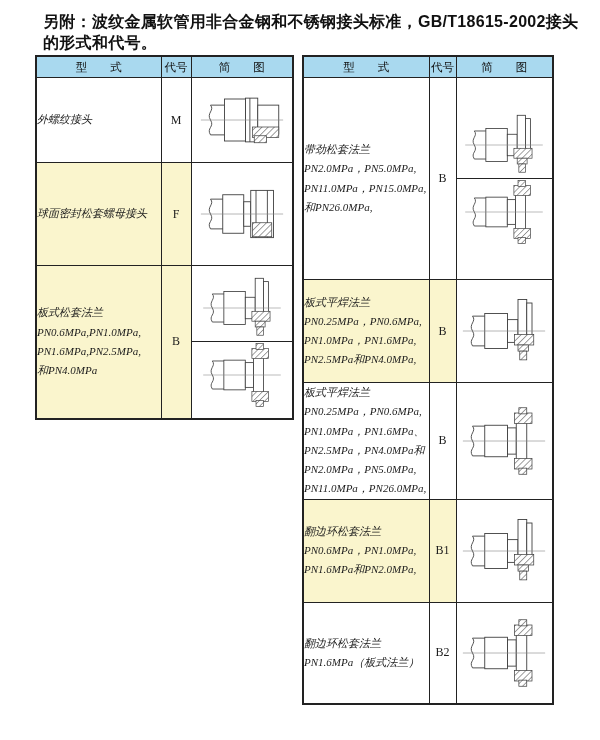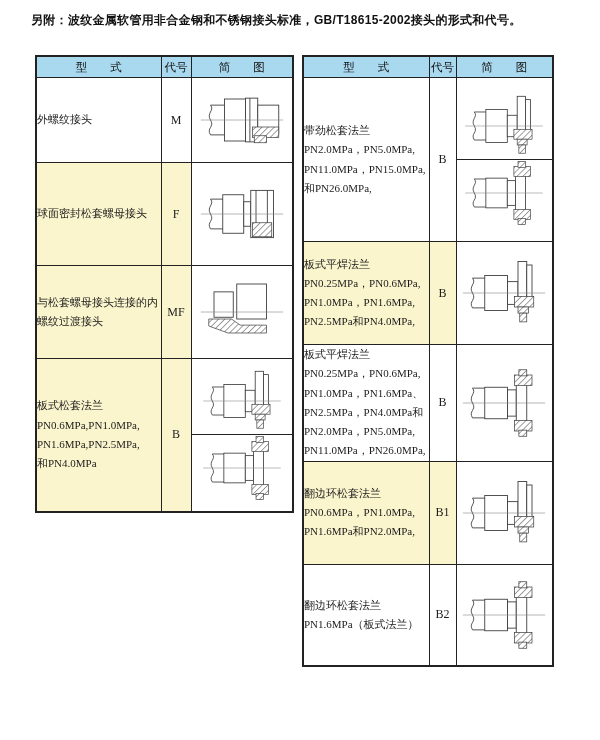--- a/index.html
+++ b/index.html
@@ -1,54 +1,54 @@
 <!DOCTYPE html>
 <html><head>
 <meta charset="utf-8">
 <style>
   html,body{margin:0;padding:0;}
   .page{
     position:relative;width:600px;height:740px;background:#ffffff;
     font-family:"Liberation Sans", sans-serif;overflow:hidden;
   }
   .title{
-    position:absolute;left:31px;top:12px;width:540px;
-    font-size:12px;font-weight:bold;color:#111;letter-spacing:0.3px;
+    position:absolute;left:43px;top:12px;width:540px;
+    font-size:16px;font-weight:bold;color:#111;letter-spacing:0.3px;
   }
   table.t{
     position:absolute;border-collapse:collapse;table-layout:fixed;
     border:2px solid #222;background:#fff;
   }
   table.t td, table.t th{border:1px solid #222;padding:0;overflow:hidden;}
   table.left{left:35px;top:55px;width:257px;}
   table.right{left:302px;top:55px;width:250px;}
   tr.hd th{
     background:#a9d9ef;height:20px;font-size:11.5px;font-weight:normal;
     color:#111;text-align:center;vertical-align:middle;
   }
   td.ty{
     font-family:"Liberation Serif", serif;font-size:11px;line-height:1.75;
-    color:#1c1c1c;padding:4px 3px 4px 8px;vertical-align:middle;white-space:pre-line;
+    color:#1c1c1c;padding:4px 3px 4px 8px;vertical-align:middle;white-space:pre-line;font-style:italic;
   }
   td.cd{
     font-family:"Liberation Serif", serif;font-size:12px;color:#1c1c1c;
     text-align:center;vertical-align:middle;
   }
   td.dg{vertical-align:middle;background:#fff;}
   tr.hl td.ty, tr.hl td.cd{background:#faf5cd;}
   .dslot{display:flex;align-items:center;justify-content:center;height:100%;}
   .dslot svg{width:94px;height:70px;}
   .split{display:flex;flex-direction:column;height:100%;}
   .split .sub{flex:1;display:flex;align-items:center;justify-content:center;}
   .split .sub:first-child{border-bottom:1px solid #222;}
   .split .sub svg{width:92px;height:66px;}
   
   .left tr.r1{height:85px}.left tr.r2{height:103px}.left tr.r3{height:90px}
   .left tr.r4{height:93px}.left tr.r5{height:90px}.left tr.r6{height:153px}
-  .right tr.r1{height:164px}.right tr.r2{height:103px}.right tr.r3{height:110px}
+  .right tr.r1{height:202px}.right tr.r2{height:103px}.right tr.r3{height:110px}
   .right tr.r4{height:103px}.right tr.r5{height:102px}
 </style>
 </head>
 <body>
 
 <svg width="0" height="0" style="position:absolute">
   <defs>
     <pattern id="hatch" width="5" height="5" patternUnits="userSpaceOnUse" patternTransform="rotate(45)">
       <rect width="5" height="5" fill="#ffffff"></rect>
       <line x1="0" y1="0" x2="0" y2="5" stroke="#555" stroke-width="1.3"></line>
@@ -99,35 +99,20 @@
               <svg viewBox="0 0 100 80" preserveAspectRatio="xMidYMid meet">
                 <path d="M14,23 c5,6 -5,9 0,17 c5,8 -5,9 0,17" fill="none" stroke="#3a3a3a" stroke-width="1"></path>
                 <line x1="14" y1="23" x2="30" y2="23" stroke="#3a3a3a" stroke-width="1"></line>
                 <line x1="14" y1="57" x2="30" y2="57" stroke="#3a3a3a" stroke-width="1"></line>
                 <rect x="28" y="18" width="24" height="44" fill="#fff" stroke="#3a3a3a" stroke-width="1"></rect>
                 <rect x="52" y="26" width="8" height="28" fill="#fff" stroke="#3a3a3a" stroke-width="1"></rect>
                 <rect x="60" y="13" width="26" height="54" fill="#fff" stroke="#3a3a3a" stroke-width="1"></rect>
                 <line x1="66" y1="13" x2="66" y2="67" stroke="#3a3a3a" stroke-width="1"></line>
                 <line x1="79" y1="13" x2="79" y2="67" stroke="#3a3a3a" stroke-width="1"></line>
                 <rect x="62" y="50" width="22" height="16" fill="url(#hatch)" stroke="#3a3a3a" stroke-width="0.8"></rect>
-                <line x1="3" y1="40" x2="97" y2="40" stroke="#888" stroke-width="0.7"></line>
-              </svg>
-            </div>
-          </td>
-    </tr>
-    <tr class="r4 hl">
-      <td class="ty">与松套螺母接头连接的内
-螺纹过渡接头</td>
-      <td class="cd">MF</td>
-      <td class="dg">
-            <div class="dslot">
-              <svg viewBox="0 0 100 80" preserveAspectRatio="xMidYMid meet">
-                <rect x="18" y="17" width="22" height="29" fill="#fff" stroke="#3a3a3a" stroke-width="1"></rect>
-                <rect x="44" y="8" width="34" height="40" fill="#fff" stroke="#3a3a3a" stroke-width="1"></rect>
-                <path d="M12,48 h26 l10,7 h30 v9 h-44 l-22,-8 z" fill="url(#hatch)" stroke="#3a3a3a" stroke-width="0.8"></path>
                 <line x1="3" y1="40" x2="97" y2="40" stroke="#888" stroke-width="0.7"></line>
               </svg>
             </div>
           </td>
     </tr>
     <tr class="r6 hl">
       <td class="ty">板式松套法兰
 PN0.6MPa,PN1.0MPa,
 PN1.6MPa,PN2.5MPa,
 和PN4.0MPa</td>

